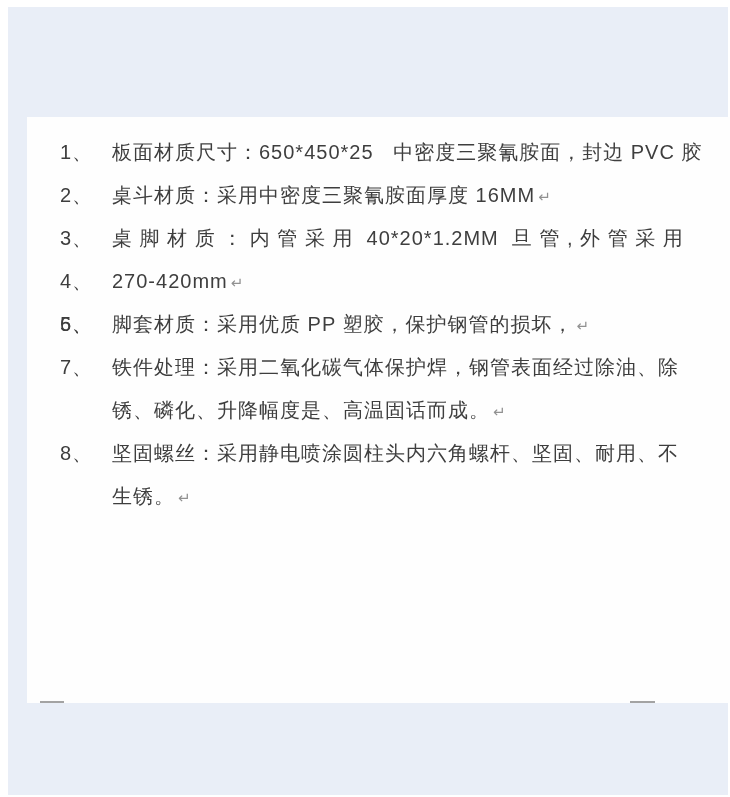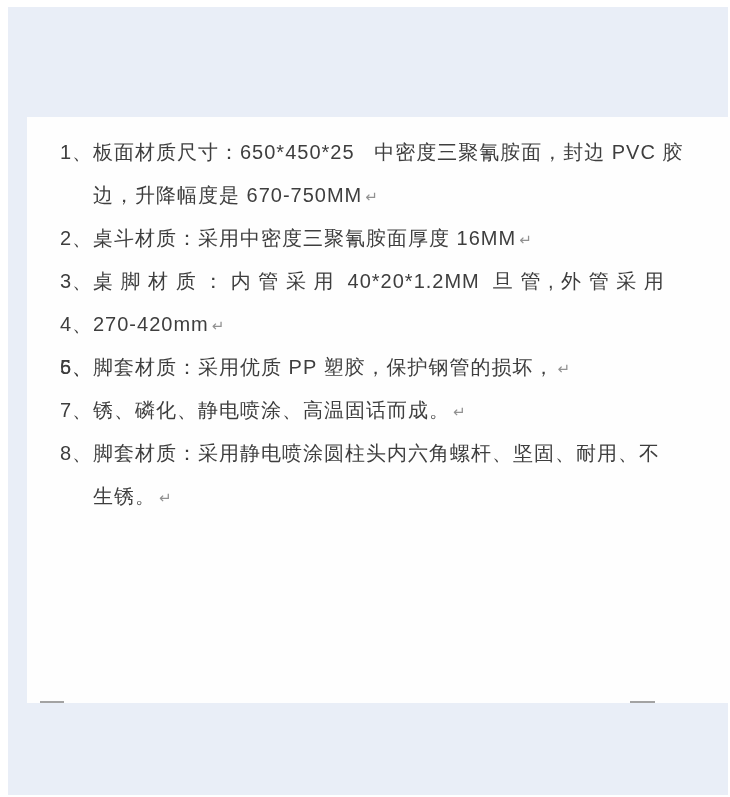--- a/index.html
+++ b/index.html
@@ -25,21 +25,21 @@
   .content { padding-top: 14px; }
   .spec-item { position: relative; }
   .num {
     position: absolute;
     left: 33px; top: 0;
     height: 43px; line-height: 43px;
     font-size: 20px;
     color: #3e3e3e;
     letter-spacing: 1px;
   }
-  .lines { margin-left: 66px; }
+  .lines { margin-left: 85px; }
   .line {
     height: 43px; line-height: 43px;
     font-size: 20px;
     color: #3e3e3e;
     letter-spacing: 1px;
     white-space: pre;
   }
   .mark {
     color: #919191;
     font-size: 15px;
@@ -60,21 +60,20 @@
 
 <div class="viewer-bg"></div>
 
 <div class="paper">
   <div class="content">
 
     <div class="spec-item">
       <span class="num">1、</span>
       <div class="lines">
         <div class="line"><span>板面材质尺寸：650*450*25   中密度三聚氰胺面，封边 PVC 胶</span><span class="mark"></span></div>
-        <div class="line"><span>边，升降幅度是 670-750MM</span><span class="mark">↵</span></div>
       </div>
     </div>
 
     <div class="spec-item">
       <span class="num">2、</span>
       <div class="lines">
         <div class="line"><span>桌斗材质：采用中密度三聚氰胺面厚度 16MM</span><span class="mark">↵</span></div>
       </div>
     </div>
 
@@ -99,28 +98,29 @@
     <div class="spec-item">
       <span class="num">6、</span>
       <div class="lines">
         <div class="line"><span>脚套材质：采用优质 PP 塑胶，保护钢管的损坏，</span><span class="mark">↵</span></div>
       </div>
     </div>
 
     <div class="spec-item">
       <span class="num">7、</span>
       <div class="lines">
-        <div class="line"><span>锈、磷化、静电喷涂、高温固话而成。</span><span class="mark">↵</span></div>
+        <div class="line"><span>铁件处理：采用二氧化碳气体保护焊，钢管表面经过除油、除</span><span class="mark"></span></div>
+        <div class="line"><span>锈、磷化、升降幅度是、高温固话而成。</span><span class="mark">↵</span></div>
       </div>
     </div>
 
     <div class="spec-item">
       <span class="num">8、</span>
       <div class="lines">
-        <div class="line"><span>脚套材质：采用静电喷涂圆柱头内六角螺杆、坚固、耐用、不</span><span class="mark"></span></div>
+        <div class="line"><span>坚固螺丝：采用静电喷涂圆柱头内六角螺杆、坚固、耐用、不</span><span class="mark"></span></div>
         <div class="line"><span>生锈。</span><span class="mark">↵</span></div>
       </div>
     </div>
 
   </div>
 
   <div class="corner-mark left"></div>
   <div class="corner-mark right"></div>
 </div>
 

